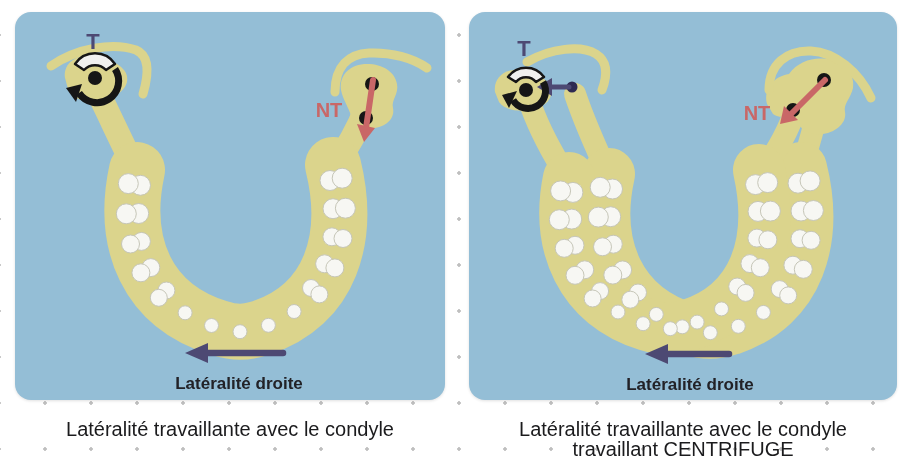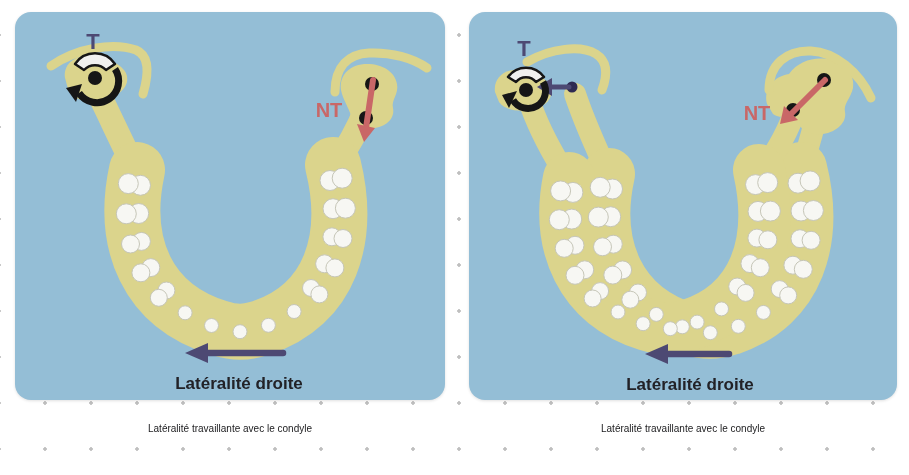--- a/index.html
+++ b/index.html
@@ -32,21 +32,21 @@
   .red-fill{fill:var(--non-working-color,#c96767);}
   .purple-arrow{stroke:var(--working-color,#4d4973);stroke-width:6.5;stroke-linecap:round;}
   .purple-arrow-thin{stroke:var(--working-color,#4d4973);stroke-width:5;stroke-linecap:round;}
   .purple-fill{fill:var(--working-color,#4d4973);}
   .t-label{fill:var(--working-color,#4d4973);font-weight:bold;font-size:22px;text-anchor:middle;}
   .nt-label{fill:var(--non-working-color,#c96767);font-weight:bold;font-size:20px;text-anchor:middle;}
   .arrow-label{fill:#222227;font-weight:bold;font-size:17px;text-anchor:middle;}
 
   .caption{
     position:absolute;top:419px;text-align:center;
-    font-size:10px;line-height:20px;color:var(--caption-color,#1b1b1d);
+    font-size:20px;line-height:20px;color:var(--caption-color,#1b1b1d);
   }
   .caption-left{left:15px;width:430px;}
   .caption-right{left:469px;width:428px;}
 </style>
 </head>
 <body>
 
 <div class="panel panel-left">
   <svg viewBox="0 0 430 388">
     <g>
@@ -292,13 +292,14 @@
     </g>
     <text class="arrow-label" x="221" y="378">Latéralité droite</text>
   </svg>
 </div>
 
 <div class="caption caption-left">
   <div>Latéralité travaillante avec le condyle</div>
 </div>
 <div class="caption caption-right">
   <div>Latéralité travaillante avec le condyle</div>
+  <div>travaillant CENTRIFUGE</div>
 </div>
 
 </body></html>

